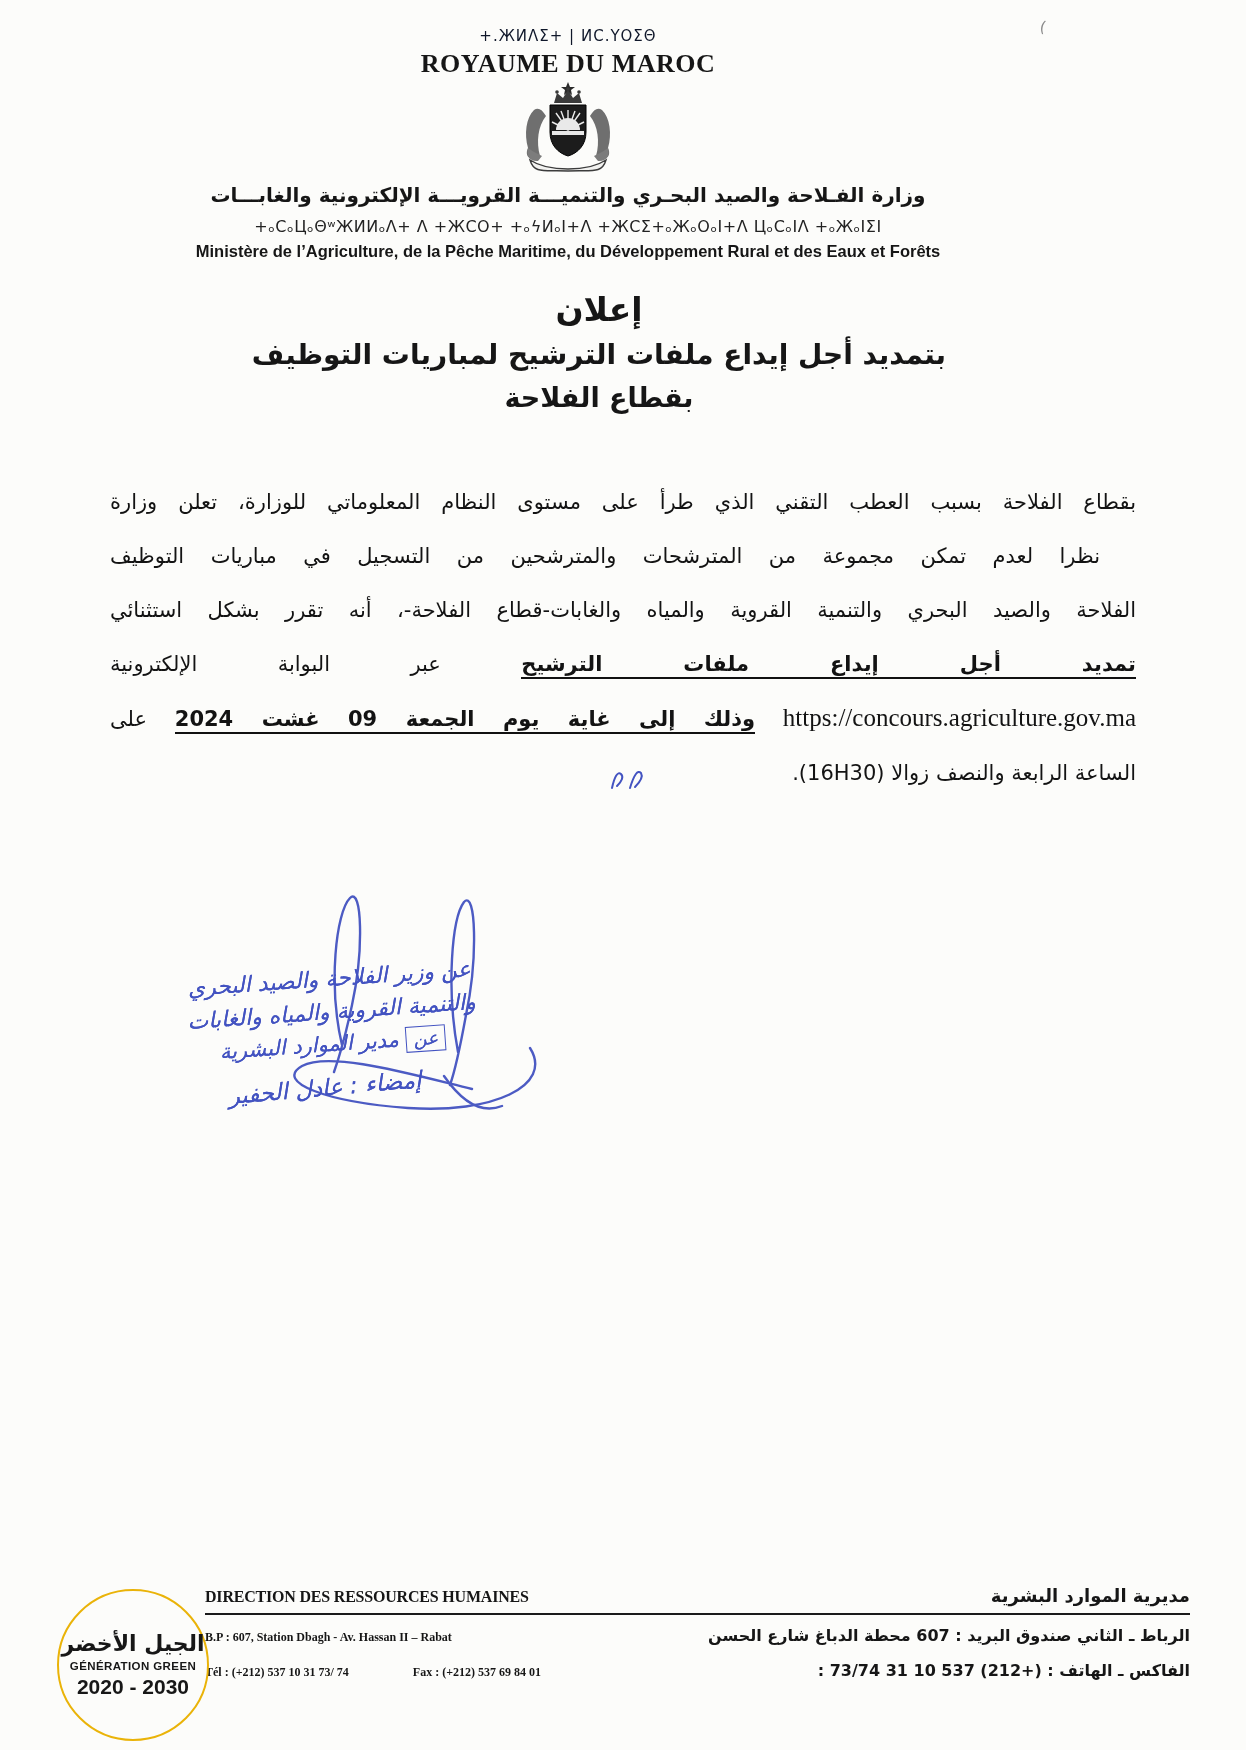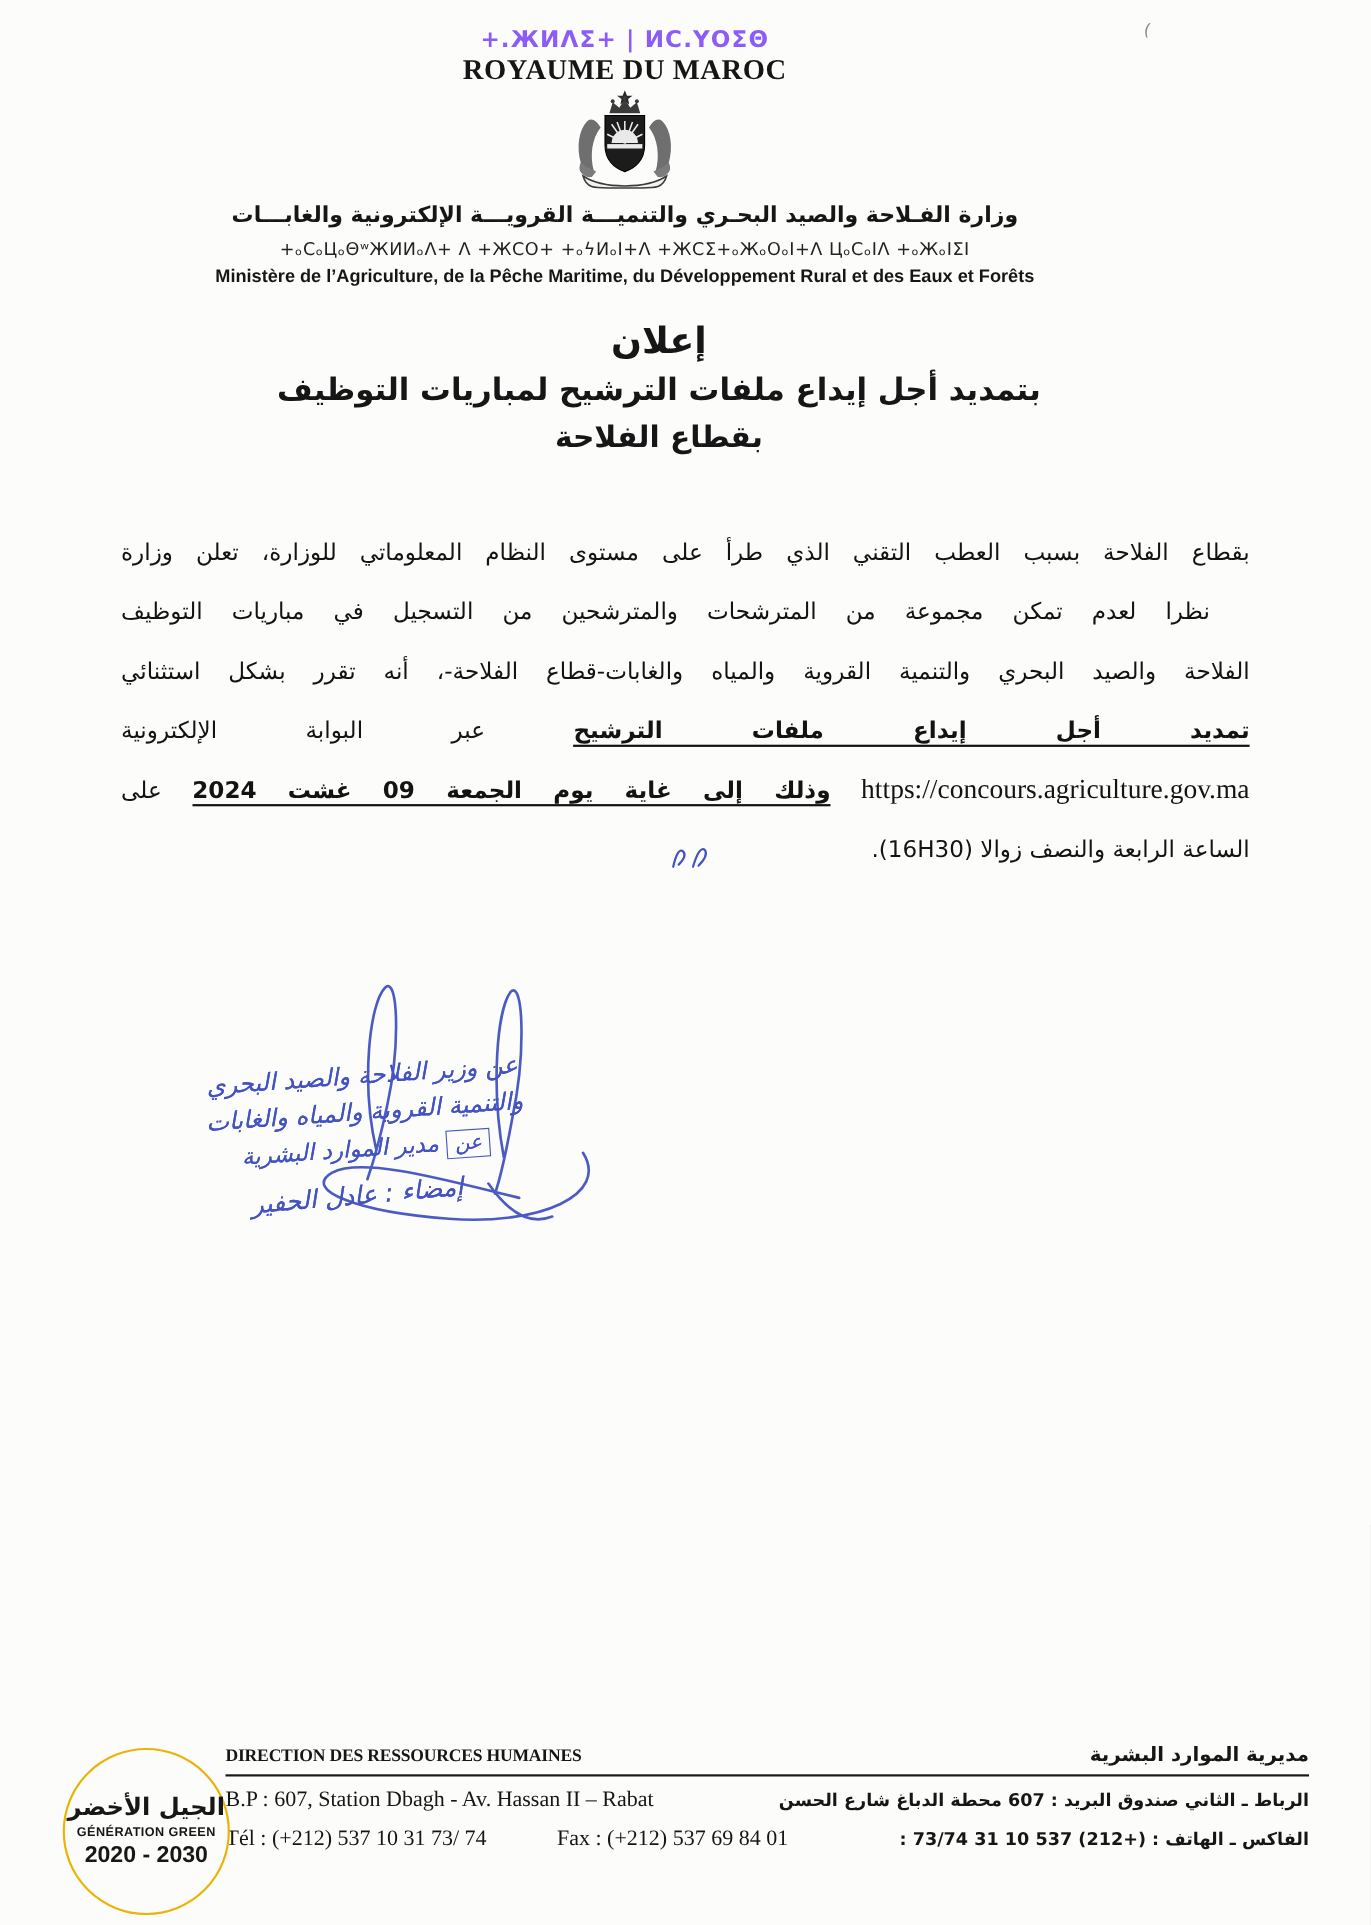--- a/index.html
+++ b/index.html
@@ -12,21 +12,21 @@
     font-family:"DejaVu Sans",sans-serif;
     overflow:hidden;
   }
   .ar{font-family:"DejaVu Sans",sans-serif;}
 
   .stray{position:absolute;top:18px;right:200px;color:#8a8a8a;font-size:15px;transform:rotate(12deg);}
 
   
   .hdr{padding-top:24px;padding-right:110px;text-align:center;}
   .k-ar{font-size:24px;line-height:32px;font-weight:bold;}
-  .tif{font-size:21px;line-height:24px;font-weight:bold;letter-spacing:1px;color:#8b5cf6;}
+  .tif{font-size:15px;line-height:24px;font-weight:normal;letter-spacing:1px;color:#0f172a;}
   .k-fr{font-family:"Liberation Serif","DejaVu Serif",serif;font-size:26px;line-height:31px;font-weight:bold;letter-spacing:.5px;}
   .coa{height:96px;margin:3px 0 2px;}
   .m-ar{font-size:20px;line-height:30px;font-weight:bold;}
   .tif2{font-size:16px;line-height:24px;margin-top:5px;color:#222;letter-spacing:.5px;}
   .m-fr{font-family:"Liberation Sans","DejaVu Sans",sans-serif;font-size:16.5px;line-height:24px;font-weight:bold;}
 
   
   .title{margin-top:24px;padding-right:48px;text-align:center;font-weight:bold;}
   .t1{font-size:33px;line-height:46px;}
   .t2{font-size:28px;line-height:43px;}
@@ -71,21 +71,21 @@
     text-align:center;color:#171717;background:#fcfcfa;
   }
   .gg1{font-size:22px;font-weight:bold;line-height:28px;}
   .gg2{font-family:"Liberation Sans","DejaVu Sans",sans-serif;font-size:11.5px;font-weight:bold;letter-spacing:.4px;line-height:16px;}
   .gg3{font-family:"Liberation Sans","DejaVu Sans",sans-serif;font-size:21px;font-weight:bold;line-height:26px;}
   .ftxt{margin:0 56px 0 205px;}
   .frow{display:flex;justify-content:space-between;align-items:baseline;}
   .f-head-fr{font-family:"Liberation Serif","DejaVu Serif",serif;font-weight:bold;font-size:16px;line-height:26px;letter-spacing:-.2px;}
   .f-head-ar{font-weight:bold;font-size:18px;line-height:26px;}
   .frule{border:none;border-top:2px solid #1a1a1a;margin:3px 0 8px;}
-  .f-fr{font-family:"Liberation Serif","DejaVu Serif",serif;font-size:20px;line-height:26px;}
+  .f-fr{font-family:"Liberation Serif","DejaVu Serif",serif;font-size:12px;line-height:26px;font-weight:bold;}
   .f-ar{font-weight:bold;font-size:16px;line-height:26px;}
   .frow2{margin-top:8px;}
   .telfax{display:flex;gap:64px;}
 </style>
 </head>
 <body>
 
 <div class="page">
 
   <span class="stray">(</span>

